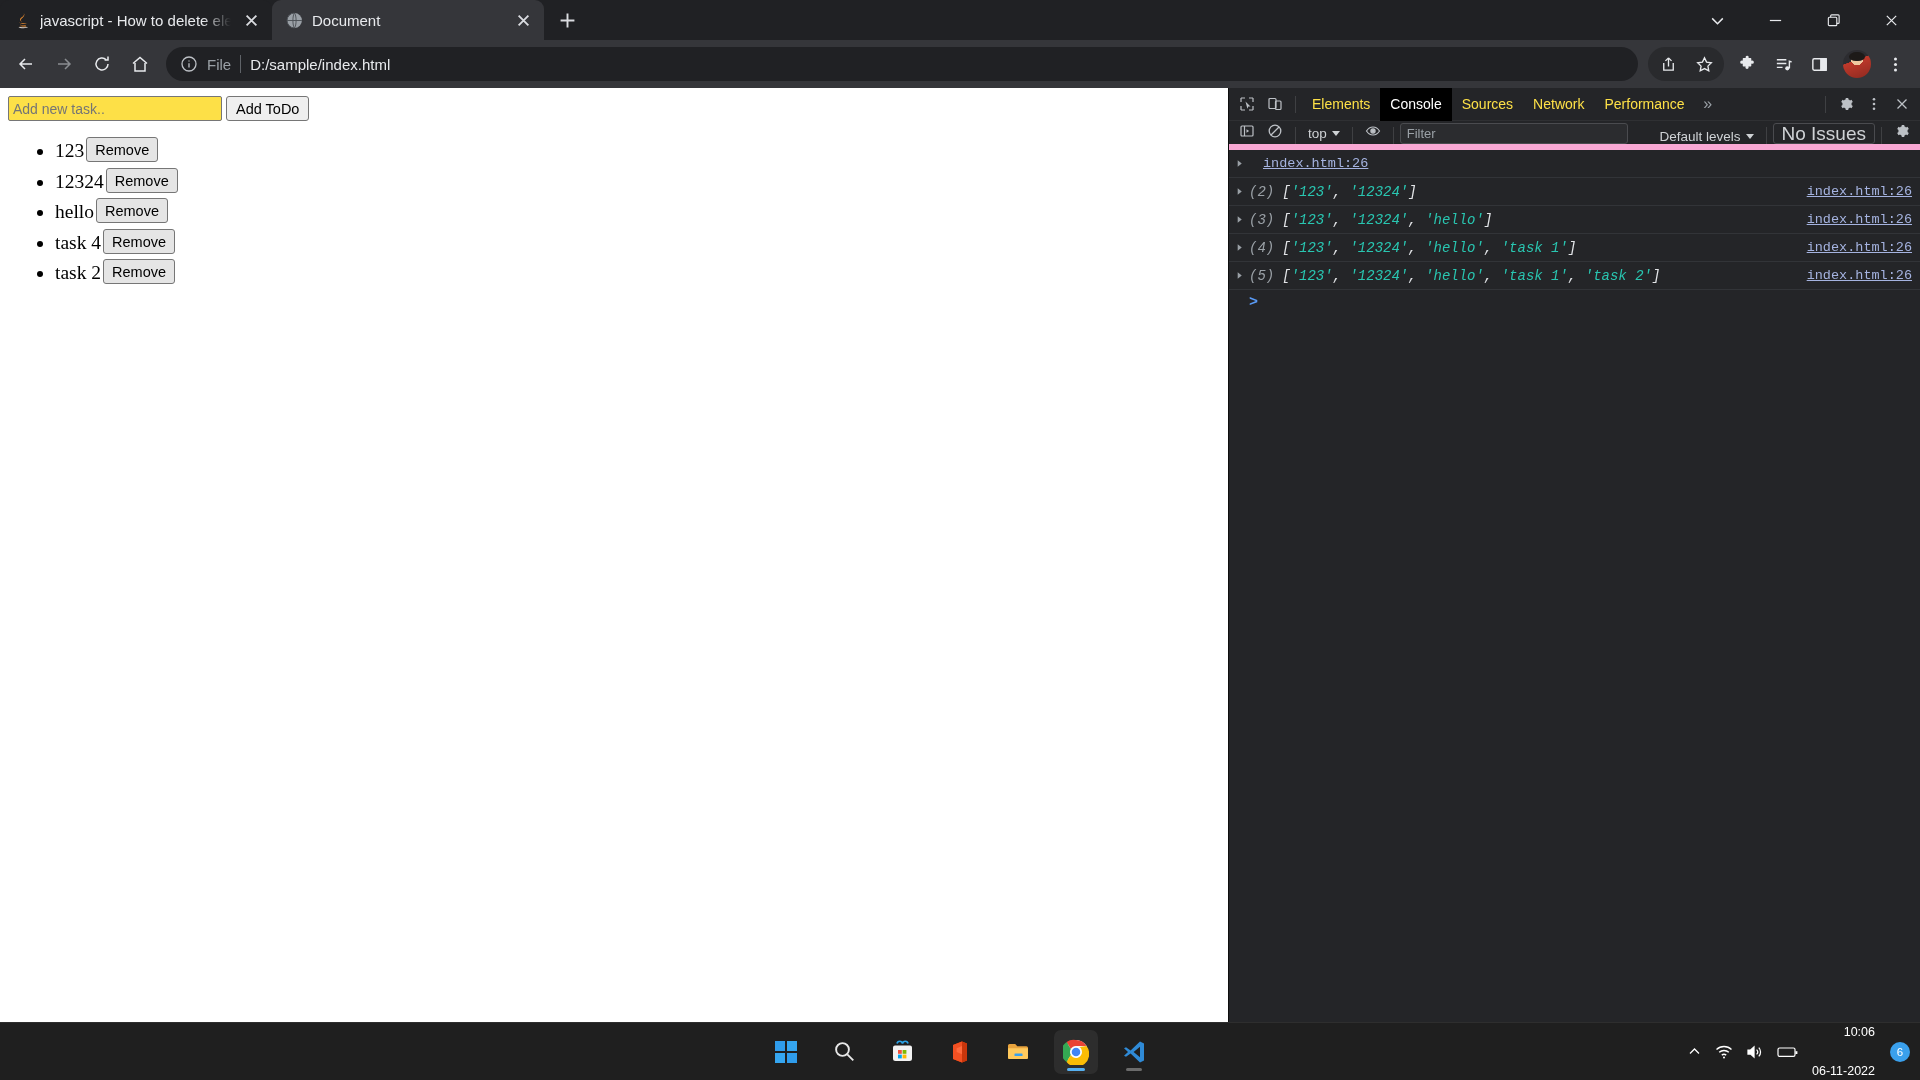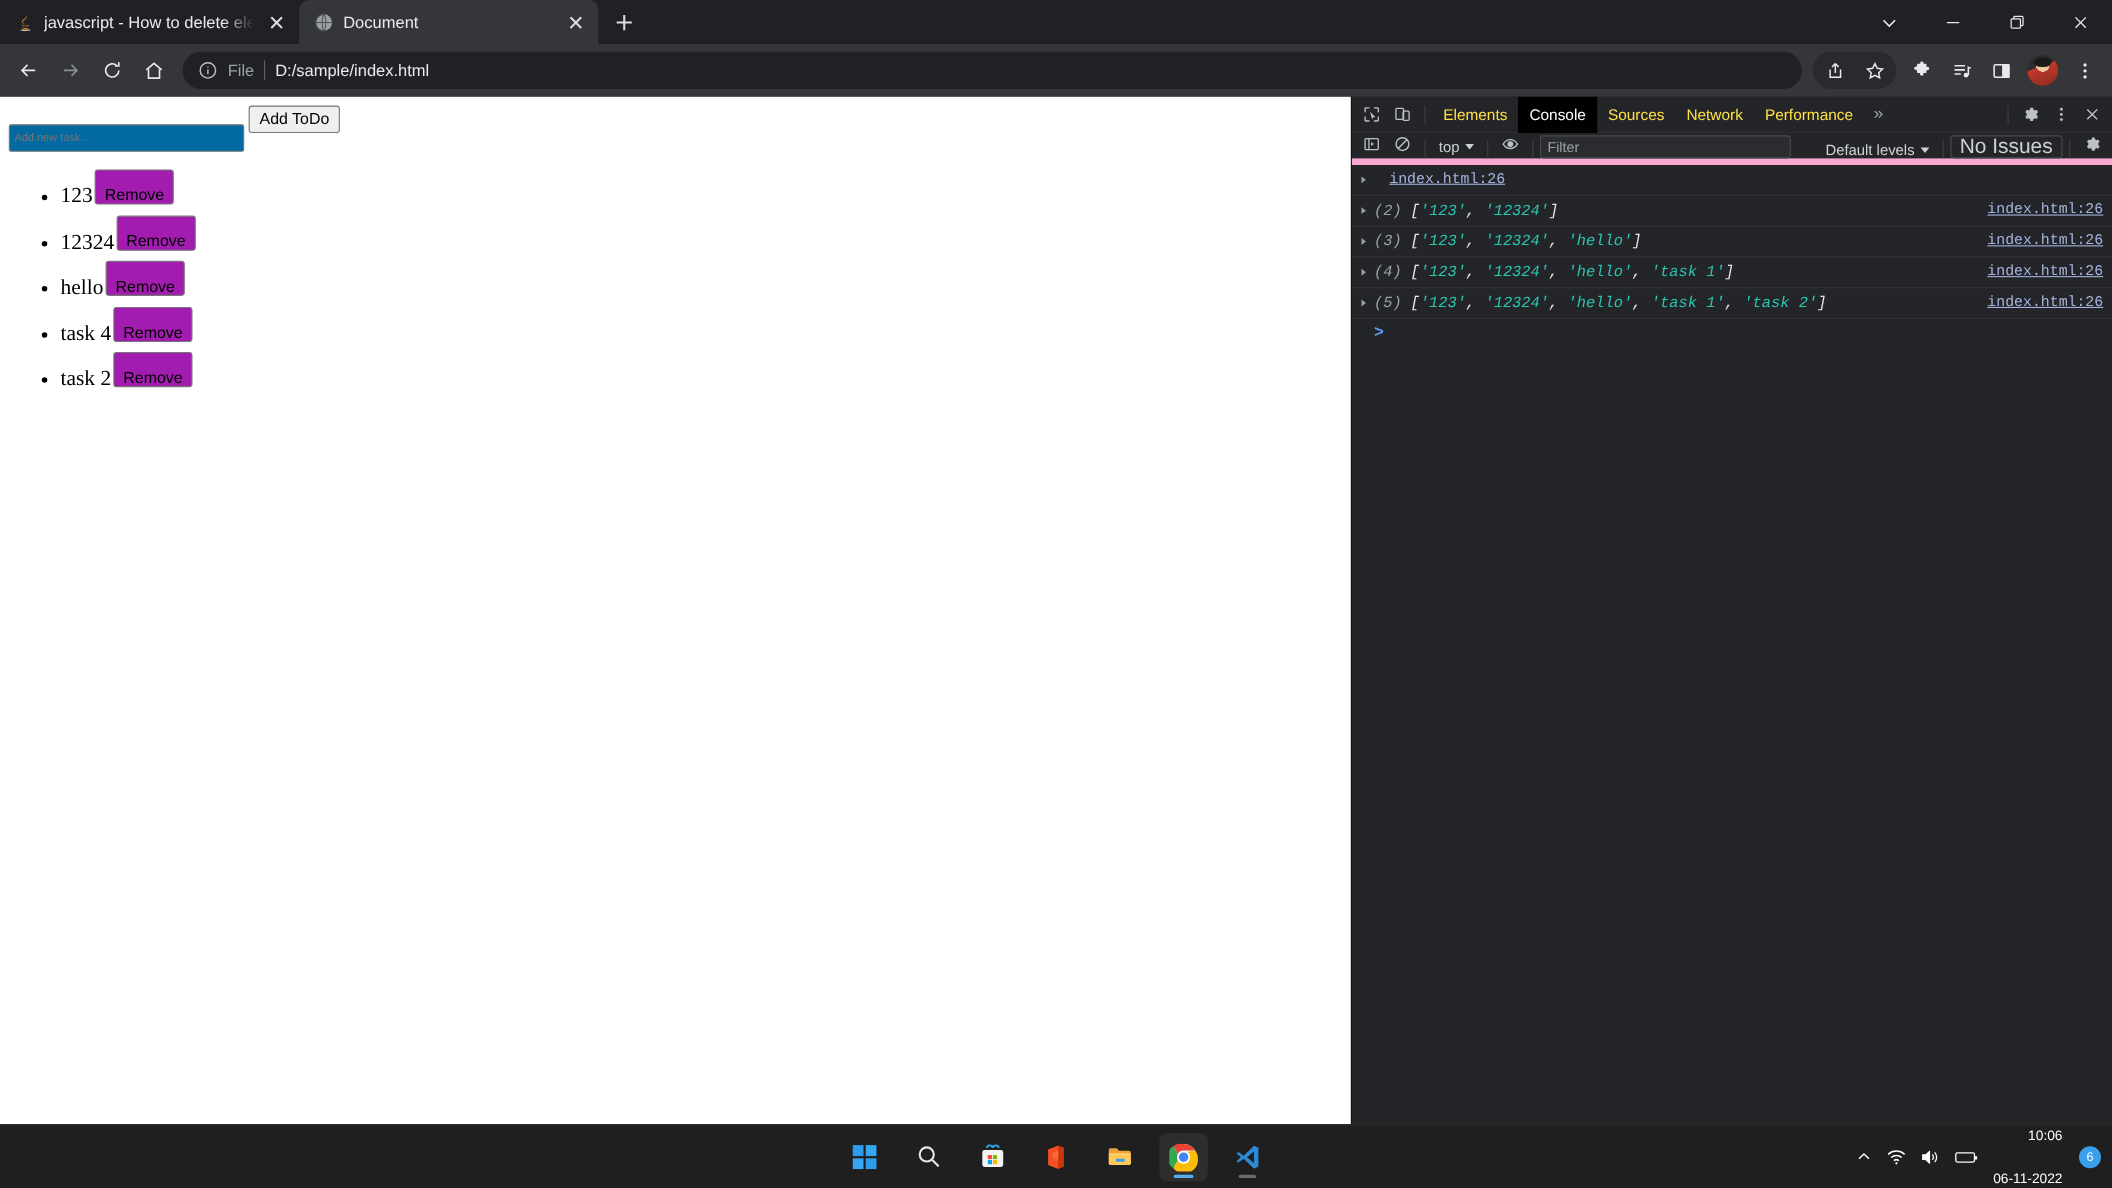--- a/index.html
+++ b/index.html
@@ -117,42 +117,42 @@
   .page {
     width: 1228px; height: 934px; background: #ffffff;
     overflow: hidden; position: relative;
   }
   .page-inner { padding: 8px; }
 
   
   .todo-form { display: flex; align-items: flex-start; gap: 4px; }
   .todo-input {
     width: 214px; height: 25px;
-    border: 1px solid #767676; background: #0369a1;
-    font-family: "Liberation Sans", sans-serif; font-size: 10px;
-    color: #000; padding: 1px 4px; border-radius: 2px; margin-top: 17px;
+    border: 1px solid #767676; background: #fde047;
+    font-family: "Liberation Sans", sans-serif; font-size: 14px;
+    color: #000; padding: 1px 4px; border-radius: 2px;
   }
   .todo-input::placeholder { color: #757575; }
   .btn-add {
     height: 25px; padding: 0 9px;
     background: #efefef; border: 1px solid #767676; border-radius: 3px;
     font-family: "Liberation Sans", sans-serif; font-size: 14.5px;
     color: #000; cursor: default;
   }
   .todo-list {
     list-style: disc; margin: 16px 0 0 0; padding-left: 47px;
     font-family: "Liberation Serif", serif; font-size: 19.5px; color: #000;
   }
   .todo-list li {
     margin-bottom: 5.5px; line-height: 1.18;
   }
   .todo-text { margin-right: 2px; }
   .btn-remove {
-    height: 25px; padding: 15px 8px;
-    background: #a21caf; border: 1px solid #767676; border-radius: 3px;
+    height: 25px; padding: 4px 8px;
+    background: #e5e5e5; border: 1px solid #767676; border-radius: 3px;
     font-family: "Liberation Sans", sans-serif; font-size: 14.5px;
     color: #000; vertical-align: 2px; cursor: default;
   }
 
   
   .devtools {
     width: 692px; height: 934px; background: #242528;
     display: flex; flex-direction: column;
     border-left: 1px solid #0e0e0e;
     font-family: "Liberation Sans", sans-serif;

